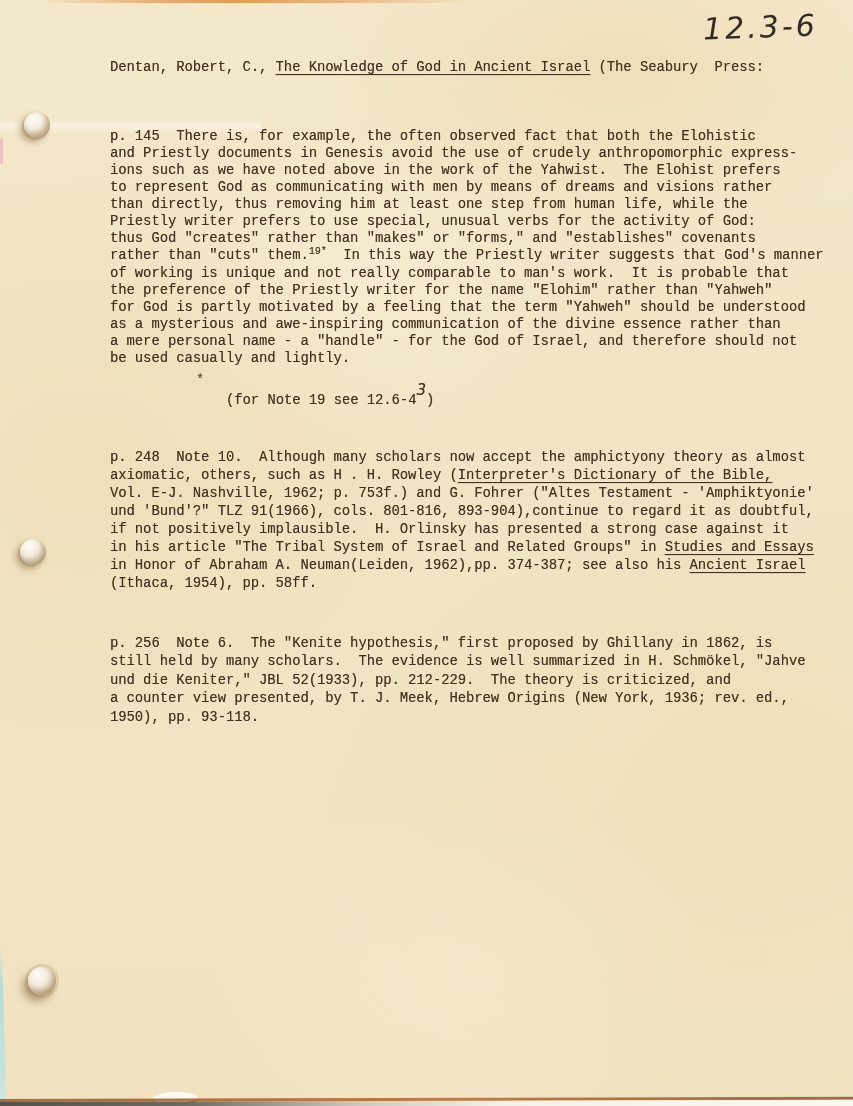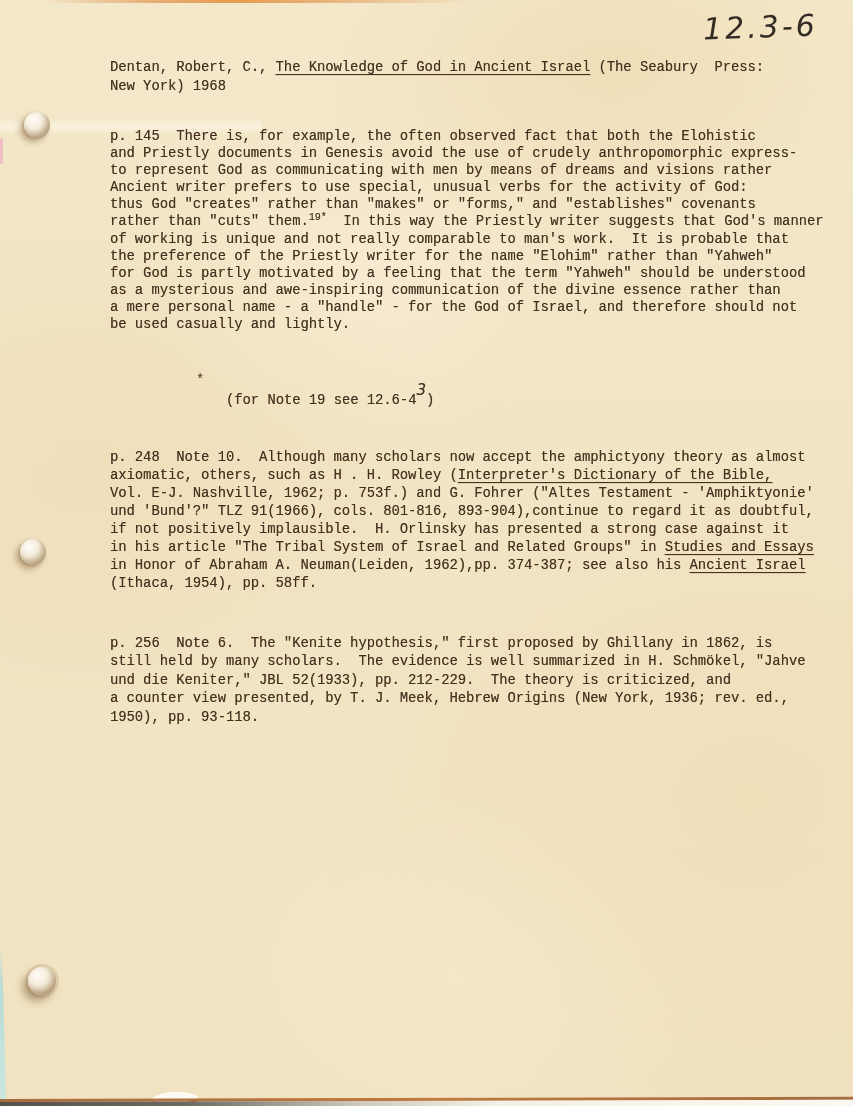--- a/index.html
+++ b/index.html
@@ -83,28 +83,29 @@
   <div class="corner-label">12.3-6</div>
 
   <div class="crease"></div>
   <div class="hole hole-1"></div>
   <div class="hole hole-2"></div>
   <div class="hole hole-3"></div>
   <div class="pink-sliver"></div>
 
   <div class="textblock header">
       <div class="tline">Dentan, Robert, C., <span class="u">The Knowledge of God in Ancient Israel</span> (The Seabury  Press:</div>
-      <div class="tline">New York) 1968</div>
     </div>
 
   <div class="textblock para1">
       <div class="tline">p. 145  There is, for example, the often observed fact that both the Elohistic</div>
       <div class="tline">and Priestly documents in Genesis avoid the use of crudely anthropomorphic express-</div>
+      <div class="tline">ions such as we have noted above in the work of the Yahwist.  The Elohist prefers</div>
       <div class="tline">to represent God as communicating with men by means of dreams and visions rather</div>
-      <div class="tline">Ancient writer prefers to use special, unusual verbs for the activity of God:</div>
+      <div class="tline">than directly, thus removing him at least one step from human life, while the</div>
+      <div class="tline">Priestly writer prefers to use special, unusual verbs for the activity of God:</div>
       <div class="tline">thus God "creates" rather than "makes" or "forms," and "establishes" covenants</div>
       <div class="tline">rather than "cuts" them.<span class="sup">19*</span>  In this way the Priestly writer suggests that God's manner</div>
       <div class="tline">of working is unique and not really comparable to man's work.  It is probable that</div>
       <div class="tline">the preference of the Priestly writer for the name "Elohim" rather than "Yahweh"</div>
       <div class="tline">for God is partly motivated by a feeling that the term "Yahweh" should be understood</div>
       <div class="tline">as a mysterious and awe-inspiring communication of the divine essence rather than</div>
       <div class="tline">a mere personal name - a "handle" - for the God of Israel, and therefore should not</div>
       <div class="tline">be used casually and lightly.</div>
     </div>
 

